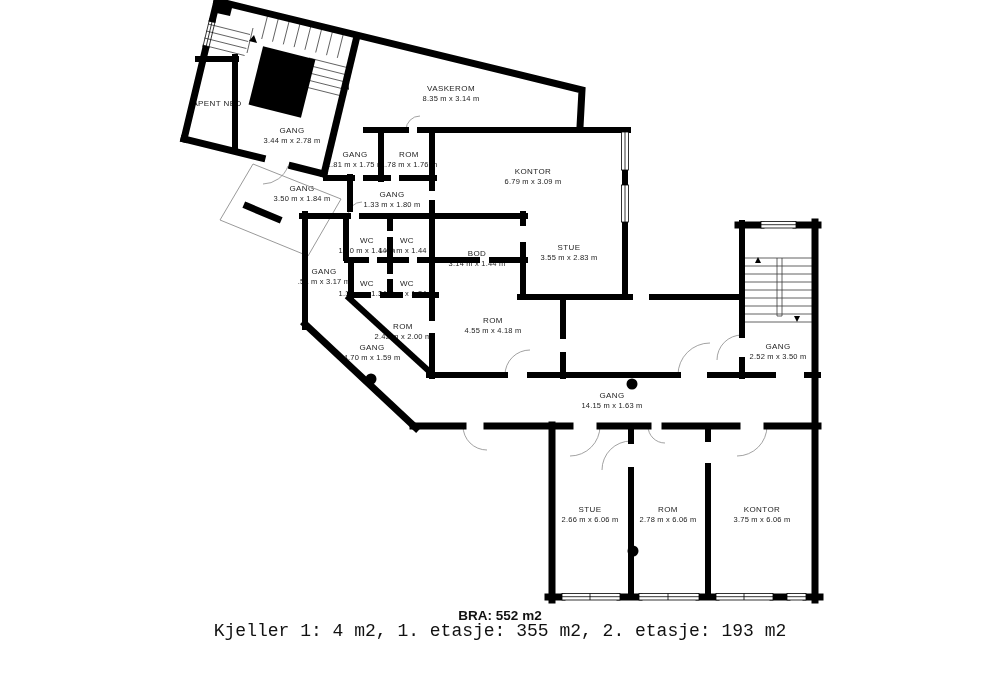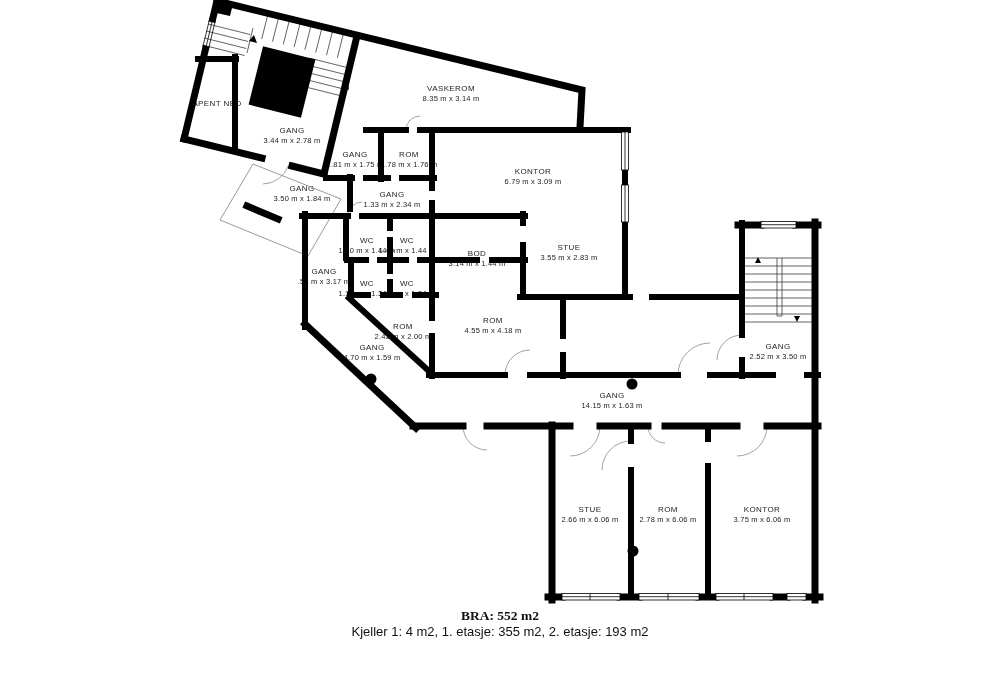--- a/index.html
+++ b/index.html
@@ -5,22 +5,22 @@
   html,body{margin:0;padding:0;background:#fff;}
   #stage{position:relative;width:1000px;height:700px;background:#fff;overflow:hidden;
          font-family:"Liberation Sans",sans-serif;}
   #plan-svg{position:absolute;left:0;top:0;z-index:2;pointer-events:none;}
   .room{position:absolute;transform:translate(-50%,-50%);text-align:center;
         white-space:nowrap;z-index:1;color:#1c1c1c;}
   .rname{font-size:8px;letter-spacing:.4px;line-height:9.5px;text-align:center;}
   .rdims{font-size:7.5px;letter-spacing:.2px;line-height:9.5px;}
   .rdims:empty{display:none;}
   #footer{position:absolute;left:0;right:0;top:608px;text-align:center;z-index:3;color:#111;}
-  #footer .ftitle{font-size:13.5px;font-weight:bold;line-height:16px;font-family:Liberation Serif, serif;}
-  #footer .fline{font-size:13px;line-height:15px;}
+  #footer .ftitle{font-size:13.5px;font-weight:bold;line-height:16px;}
+  #footer .fline{font-size:18px;line-height:15px;font-family:Liberation Mono, monospace;}
 </style>
 </head>
 <body>
 
 <div id="stage">
 
   <div class="room" style="left:217px;top:104px">
     <div class="rname">ÅPENT NED</div>
 
   </div>
@@ -43,21 +43,21 @@
   <div class="room" style="left:533px;top:176px">
     <div class="rname">KONTOR</div>
     <div class="rdims">6.79 m x 3.09 m</div>
   </div>
   <div class="room" style="left:302px;top:193px">
     <div class="rname">GANG</div>
     <div class="rdims">3.50 m x 1.84 m</div>
   </div>
   <div class="room" style="left:392px;top:199px">
     <div class="rname">GANG</div>
-    <div class="rdims">1.33 m x 2.34 m</div>
+    <div class="rdims">1.33 m x 1.80 m</div>
   </div>
   <div class="room" style="left:367px;top:245px">
     <div class="rname">WC</div>
     <div class="rdims">1.30 m x 1.44 m</div>
   </div>
   <div class="room" style="left:407px;top:245px">
     <div class="rname">WC</div>
     <div class="rdims">1.46 m x 1.44 m</div>
   </div>
   <div class="room" style="left:477px;top:258px">

